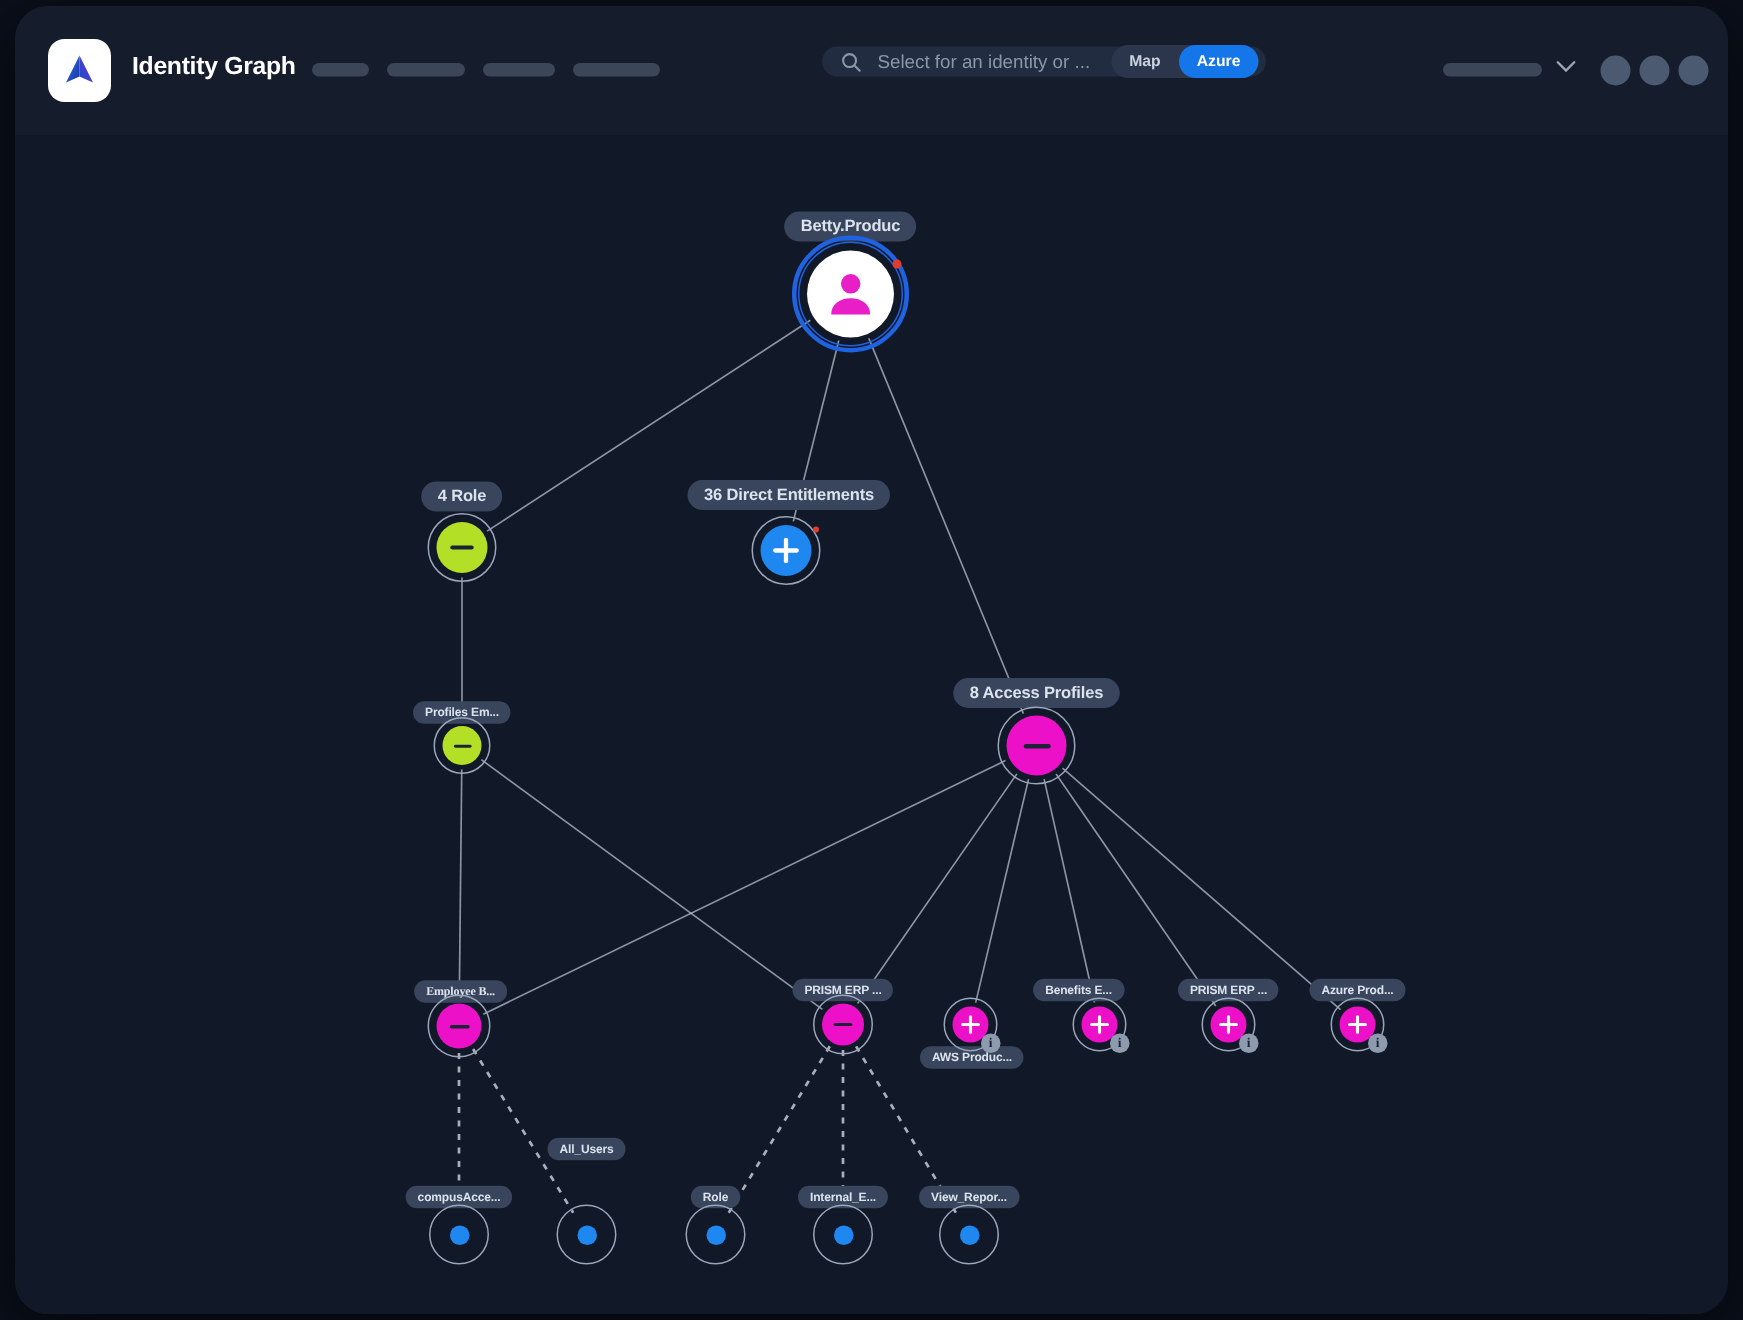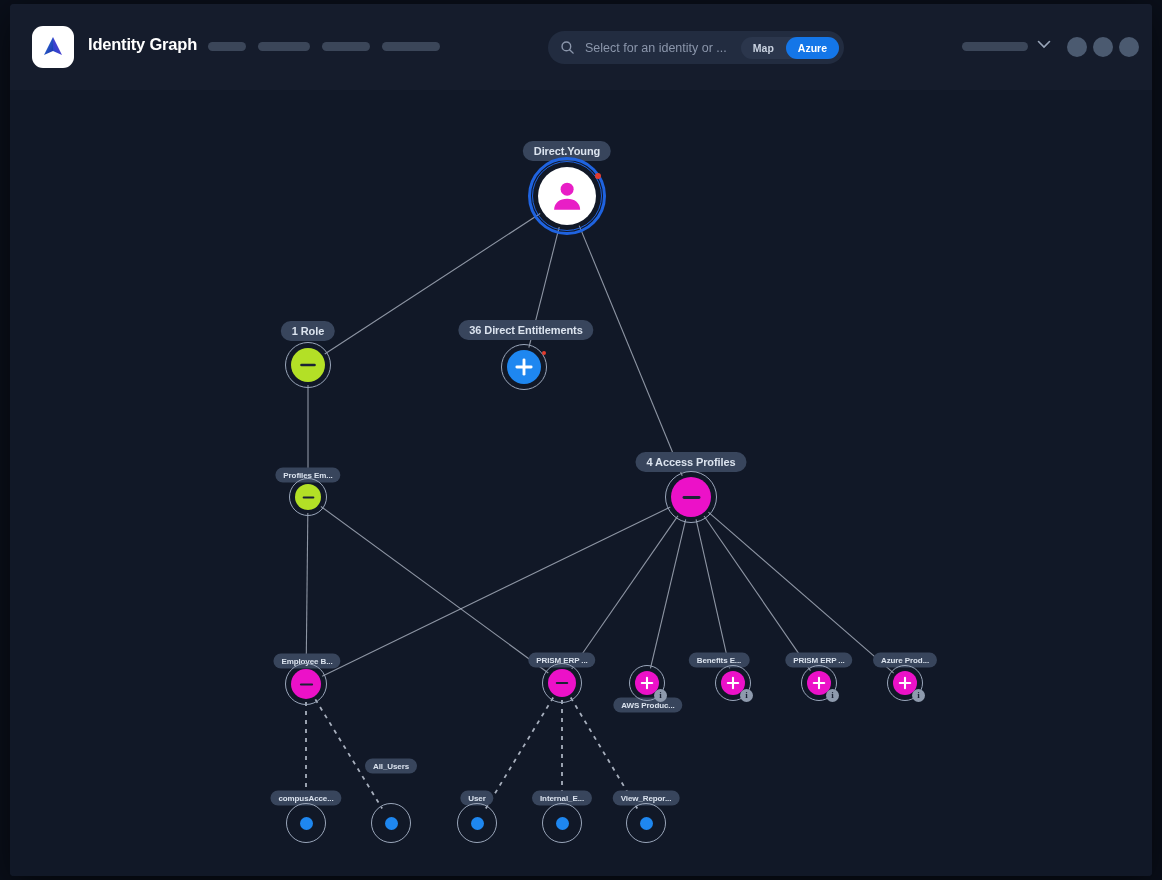--- a/index.html
+++ b/index.html
@@ -14,21 +14,21 @@
     height: 880px;
     overflow: hidden;
     background: #0a0f1a;
   }
   .window {
     position: absolute;
     left: 10px;
     top: 4px;
     width: 1142px;
     height: 872px;
-    border-radius: 4px;
+    border-radius: 22px;
     background: #161d2e;
     overflow: hidden;
     box-shadow: 0 10px 40px rgba(0,0,0,0.6);
   }
   
   .header {
     position: absolute;
     left: 0; top: 0;
     width: 100%;
     height: 86px;
@@ -56,21 +56,21 @@
   .nav-pill {
     position: absolute;
     top: 38px;
     height: 9px;
     border-radius: 5px;
     background: #3b4659;
   }
   .search-wrap {
     position: absolute;
     left: 538px; top: 27px;
-    width: 296px; height: 33px;
+    width: 296px; height: 20px;
     border-radius: 17px;
     background: #222c40;
     display: flex;
     align-items: center;
   }
   .search-icon {
     margin-left: 12px;
     width: 15px; height: 15px;
     flex: 0 0 auto;
   }
@@ -266,71 +266,71 @@
           <line x1="686.0660000429968" y1="429.43514304755723" x2="719.6960869284803" y2="578.3683849689844" stroke="#c2cad8" stroke-width="1.1" opacity="0.7"></line>
           <line x1="694.0388079948679" y1="425.94701786754234" x2="800.4964295685644" y2="580.6432492168202" stroke="#c2cad8" stroke-width="1.1" opacity="0.7"></line>
           <line x1="698.3594192804655" y1="422.08809339330185" x2="883.6786395996963" y2="583.1599390913249" stroke="#c2cad8" stroke-width="1.1" opacity="0.7"></line>
           <line x1="296" y1="612" x2="296" y2="716" stroke="#c2cad8" stroke-width="1.8" stroke-dasharray="4 5" opacity="0.85"></line>
           <line x1="305.3905685166674" y1="609.3563414566678" x2="372.1311297342586" y2="718.4967886242581" stroke="#c2cad8" stroke-width="1.8" stroke-dasharray="4 5" opacity="0.85"></line>
           <line x1="543.17737171789" y1="607.5313877587694" x2="475.82262828211" y2="718.4686122412306" stroke="#c2cad8" stroke-width="1.8" stroke-dasharray="4 5" opacity="0.85"></line>
           <line x1="552" y1="610" x2="552" y2="716" stroke="#c2cad8" stroke-width="1.8" stroke-dasharray="4 5" opacity="0.85"></line>
           <line x1="560.746427842268" y1="607.5773797371132" x2="627.253572157732" y2="718.4226202628868" stroke="#c2cad8" stroke-width="1.8" stroke-dasharray="4 5" opacity="0.85"></line>
         </svg>
       <div id="node-layer">
-          <div class="node-label" style="left: 557px; top: 61px;">Direct.Young</div>
+          <div class="node-label" style="left: 557px; top: 61px;">Betty.Produc</div>
           <div class="node" style="left: 557px; top: 106px; width: 72px; height: 72px;">
             <div class="node-ring" style="width: 70px; height: 70px; border-color: rgb(31, 99, 224);"></div>
             <div class="node-ring" style="width: 78px; height: 78px; border-width: 3px; border-color: rgb(31, 99, 224);"></div>
             <div class="node-core" style="width: 58px; height: 58px; background: rgb(255, 255, 255);">
               <svg class="glyph" width="36.25" height="36.25" viewBox="0 0 24 24">
                 <circle cx="12" cy="7.4" r="4.3" fill="#e81ec6"></circle>
                 <path d="M3.4 21c0-4.6 3.9-7.2 8.6-7.2s8.6 2.6 8.6 7.2z" fill="#e81ec6"></path>
               </svg>
             </div>
             <div class="red-dot" style="width: 6px; height: 6px; right: 2px; top: 13.05px;"></div>
           </div>
-          <div class="node-label" style="left: 298px; top: 241px;">1 Role</div>
+          <div class="node-label" style="left: 298px; top: 241px;">4 Role</div>
           <div class="node" style="left: 298px; top: 275px; width: 48px; height: 48px;">
             <div class="node-ring" style="width: 46px; height: 46px; border-color: rgb(154, 166, 186);"></div>
             <div class="node-core" style="width: 34px; height: 34px; background: rgb(179, 224, 38);">
               <svg class="glyph" width="20" height="20" viewBox="0 0 20 20">
                 <line x1="3.5" y1="10" x2="16.5" y2="10" stroke="#1b2335" stroke-width="2.6" stroke-linecap="round"></line>
               </svg>
             </div>
           </div>
           <div class="node-label" style="left: 516px; top: 240px;">36 Direct Entitlements</div>
           <div class="node" style="left: 514px; top: 277px; width: 48px; height: 48px;">
             <div class="node-ring" style="width: 46px; height: 46px; border-color: rgb(154, 166, 186);"></div>
             <div class="node-core" style="width: 34px; height: 34px; background: rgb(30, 135, 240);">
               <svg class="glyph" width="22" height="22" viewBox="0 0 20 20">
                 <line x1="3.5" y1="10" x2="16.5" y2="10" stroke="#ffffff" stroke-width="2.6" stroke-linecap="round"></line>
                 <line x1="10" y1="3.5" x2="10" y2="16.5" stroke="#ffffff" stroke-width="2.6" stroke-linecap="round"></line>
               </svg>
             </div>
             <div class="red-dot" style="width: 4px; height: 4px; right: 2px; top: 7.65px;"></div>
           </div>
-          <div class="node-label" style="left: 681px; top: 372px;">4 Access Profiles</div>
+          <div class="node-label" style="left: 681px; top: 372px;">8 Access Profiles</div>
           <div class="node" style="left: 681px; top: 407px; width: 54px; height: 54px;">
             <div class="node-ring" style="width: 52px; height: 52px; border-color: rgb(154, 166, 186);"></div>
             <div class="node-core" style="width: 40px; height: 40px; background: rgb(236, 17, 200);">
               <svg class="glyph" width="23" height="23" viewBox="0 0 20 20">
                 <line x1="3.5" y1="10" x2="16.5" y2="10" stroke="#1b2335" stroke-width="2.6" stroke-linecap="round"></line>
               </svg>
             </div>
           </div>
           <div class="node-label small" style="left: 298px; top: 385px;">Profiles Em...</div>
           <div class="node" style="left: 298px; top: 407px; width: 40px; height: 40px;">
             <div class="node-ring" style="width: 38px; height: 38px; border-color: rgb(154, 166, 186);"></div>
             <div class="node-core" style="width: 26px; height: 26px; background: rgb(179, 224, 38);">
               <svg class="glyph" width="15" height="15" viewBox="0 0 20 20">
                 <line x1="3.5" y1="10" x2="16.5" y2="10" stroke="#1b2335" stroke-width="2.6" stroke-linecap="round"></line>
               </svg>
             </div>
           </div>
-          <div class="node-label small" style="left: 297px; top: 571px;">Employee B...</div>
+          <div class="node-label small" style="left: 297px; top: 571px; font-family: Liberation Serif, serif;">Employee B...</div>
           <div class="node" style="left: 296px; top: 594px; width: 44px; height: 44px;">
             <div class="node-ring" style="width: 42px; height: 42px; border-color: rgb(154, 166, 186);"></div>
             <div class="node-core" style="width: 30px; height: 30px; background: rgb(236, 17, 200);">
               <svg class="glyph" width="17" height="17" viewBox="0 0 20 20">
                 <line x1="3.5" y1="10" x2="16.5" y2="10" stroke="#1b2335" stroke-width="2.6" stroke-linecap="round"></line>
               </svg>
             </div>
           </div>
           <div class="node-label small" style="left: 552px; top: 570px;">PRISM ERP ...</div>
           <div class="node" style="left: 552px; top: 593px; width: 42px; height: 42px;">
@@ -392,21 +392,21 @@
               <div style="width:13px;height:13px;border-radius:50%;background:#1e87f0;"></div>
             </div>
           </div>
           <div class="node-label small" style="left: 381px; top: 676px;">All_Users</div>
           <div class="node" style="left: 381px; top: 733px; width: 42px; height: 42px;">
             <div class="node-ring" style="width: 40px; height: 40px; border-color: rgb(154, 166, 186);"></div>
             <div class="node-core" style="width: 28px; height: 28px; background: transparent;">
               <div style="width:13px;height:13px;border-radius:50%;background:#1e87f0;"></div>
             </div>
           </div>
-          <div class="node-label small" style="left: 467px; top: 708px;">User</div>
+          <div class="node-label small" style="left: 467px; top: 708px;">Role</div>
           <div class="node" style="left: 467px; top: 733px; width: 42px; height: 42px;">
             <div class="node-ring" style="width: 40px; height: 40px; border-color: rgb(154, 166, 186);"></div>
             <div class="node-core" style="width: 28px; height: 28px; background: transparent;">
               <div style="width:13px;height:13px;border-radius:50%;background:#1e87f0;"></div>
             </div>
           </div>
           <div class="node-label small" style="left: 552px; top: 708px;">Internal_E...</div>
           <div class="node" style="left: 552px; top: 733px; width: 42px; height: 42px;">
             <div class="node-ring" style="width: 40px; height: 40px; border-color: rgb(154, 166, 186);"></div>
             <div class="node-core" style="width: 28px; height: 28px; background: transparent;">

